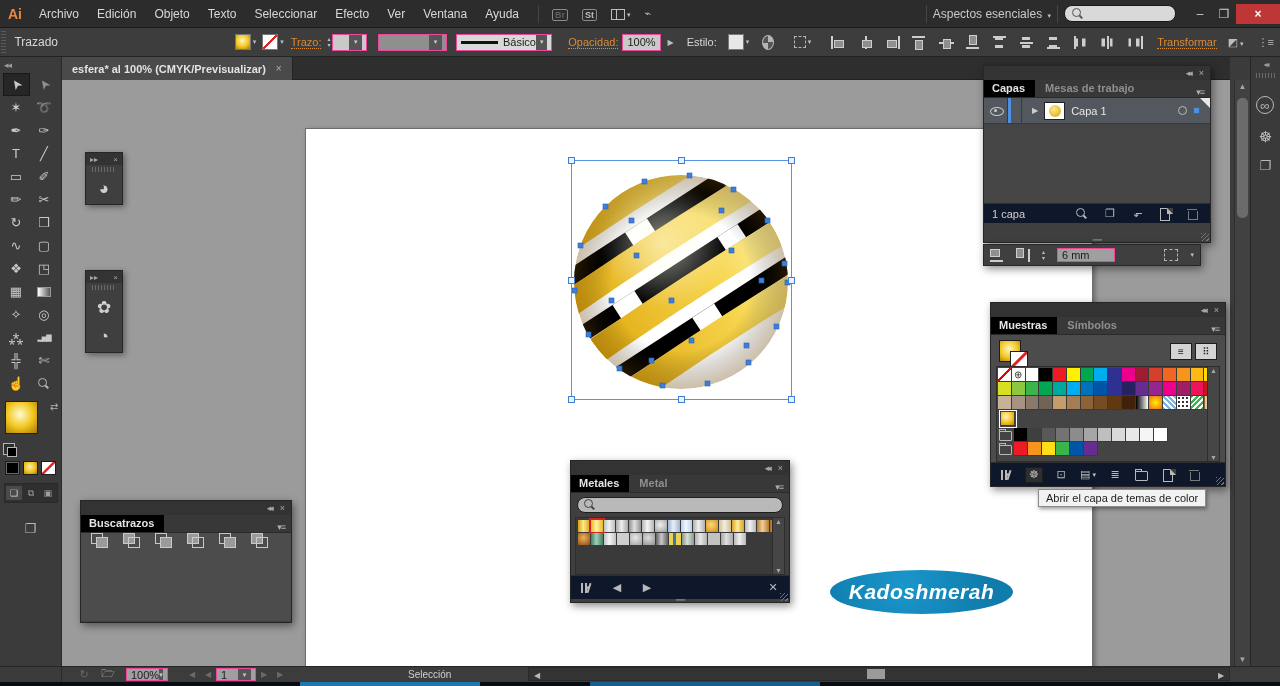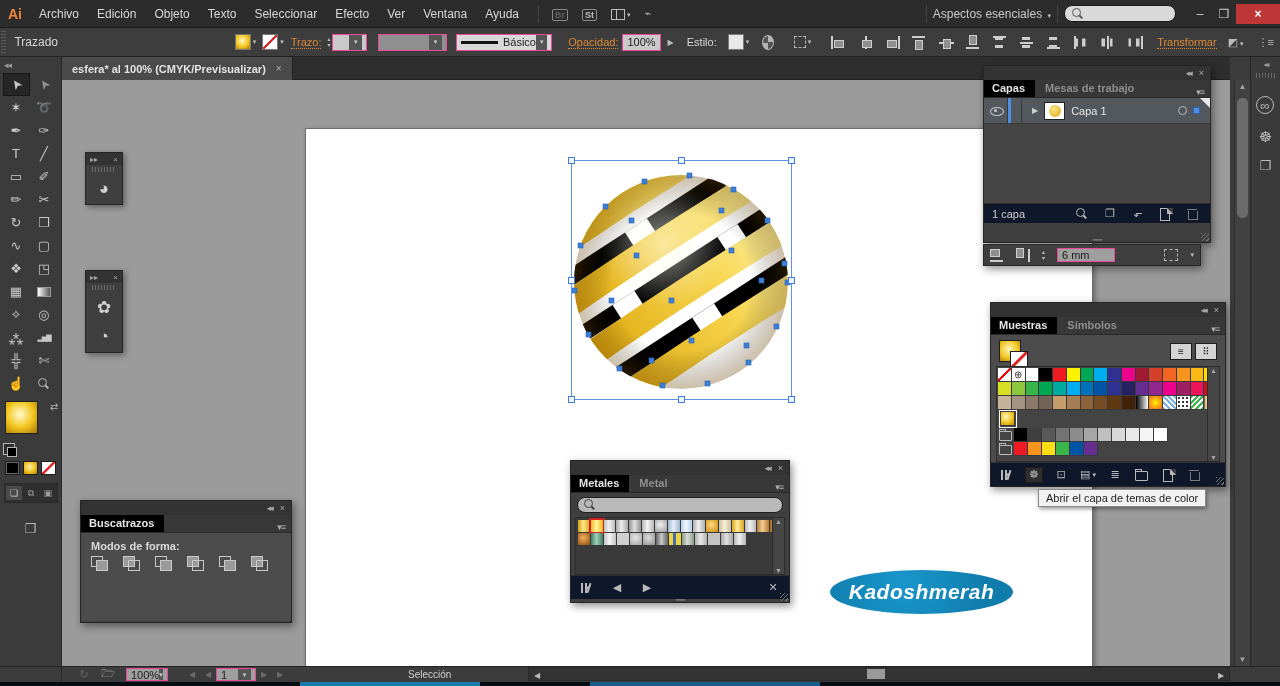--- a/index.html
+++ b/index.html
@@ -596,21 +596,20 @@
     <div class="panel" style="left:18px; top:420px; width:212px; height:123px">
       <div class="p-head">
           <span class="g">◂◂</span>
           <span>×</span>
         </div>
       <div class="p-tabs">
         <span class="p-tab on">Buscatrazos</span>
         <span class="p-menu">▾≡</span>
       </div>
       <div class="p-body" style="height:88px">
-        <div class="bz-label">Modos de forma:</div>
         <div class="bz-row" id="pf-list" style="gap:14px">
             <span class="dbl f2"></span>
             <span class="dbl f1"></span>
             <span class="dbl f2"></span>
             <span class="dbl f1"></span>
             <span class="dbl f2"></span>
             <span class="dbl f1"></span>
           </div>
       </div>
     </div>

